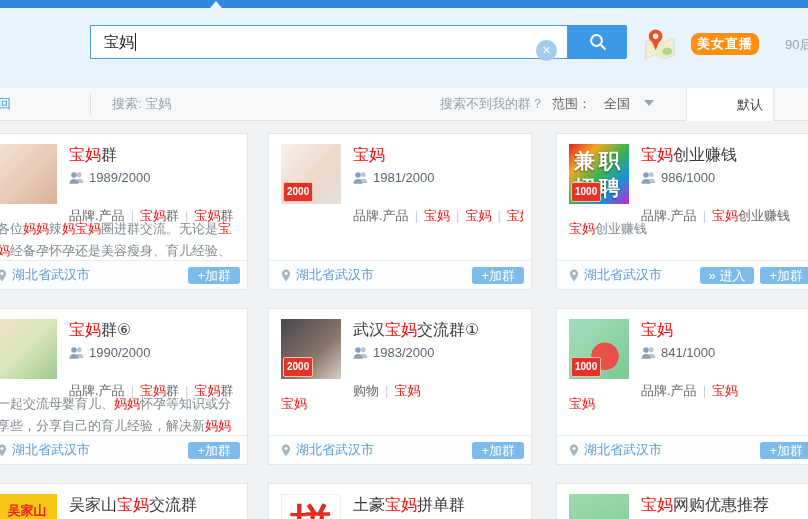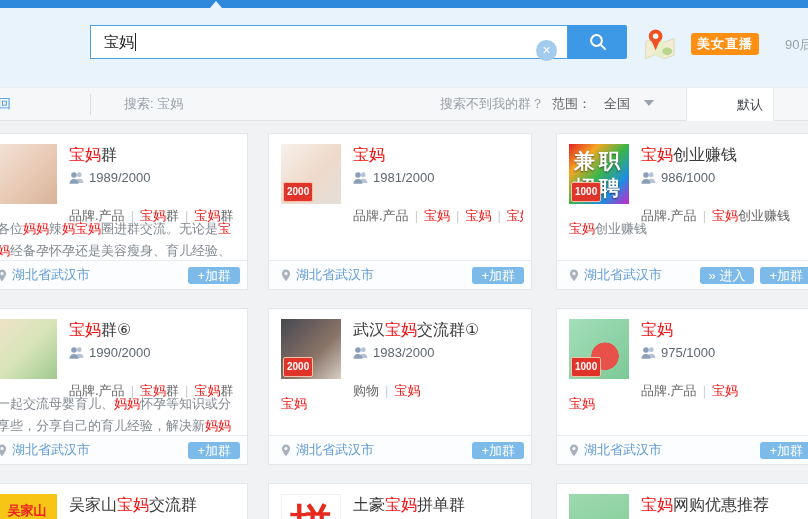--- a/index.html
+++ b/index.html
@@ -20,28 +20,28 @@
     border:1px solid #4d9fe3;display:flex;align-items:center;padding-left:13px;box-sizing:border-box;}
   .search-text{font-size:15px;color:#1d1d1d;}
   .caret{display:inline-block;width:1px;height:18px;background:#222;margin-left:1px;vertical-align:middle;}
   .clear-btn{position:absolute;left:536px;top:32px;width:21px;height:21px;border-radius:50%;
     background:#a3cbee;color:#fff;font-size:14px;line-height:20px;text-align:center;cursor:pointer;}
   .search-btn{position:absolute;left:568px;top:17px;width:59px;height:34px;background:#3d99e6;
     border-radius:0 2px 2px 0;display:flex;align-items:center;justify-content:center;cursor:pointer;}
   .right-cluster{position:absolute;left:641px;top:16px;height:40px;display:flex;align-items:center;
     gap:13px;white-space:nowrap;}
   .live-badge{background:#ff8f13;color:#fff;font-size:13px;font-weight:bold;
-    padding:2px 6px;border-radius:3px;letter-spacing:1px;}
+    padding:2px 6px;border-radius:8px;letter-spacing:1px;}
   .hot-link{color:#98a2ac;font-size:13px;cursor:pointer;}
   
   .filterbar{position:absolute;top:87px;left:0;width:808px;height:34px;background:#f6f7f8;
     border-top:1px solid #e9eef3;border-bottom:1px solid #e2e2e2;font-size:13px;box-sizing:border-box;}
   .back-link{position:absolute;left:-15px;top:0;line-height:32px;color:#3f96e0;cursor:pointer;}
   .fb-divider{position:absolute;left:90px;top:6px;width:1px;height:21px;background:#dcdcdc;}
-  .search-term{position:absolute;left:124px;top:0;line-height:32px;color:#98a0a8;text-align:right;}
+  .search-term{position:absolute;left:112px;top:0;line-height:32px;color:#98a0a8;text-align:right;}
   .not-found{position:absolute;left:440px;top:0;line-height:32px;color:#9aa0a6;cursor:pointer;}
   .range-label{position:absolute;left:552px;top:0;line-height:32px;color:#666;}
   .range-select{position:absolute;left:604px;top:0;line-height:32px;color:#555;cursor:pointer;}
   .chev{display:inline-block;width:0;height:0;margin-left:14px;vertical-align:2px;
     border-left:5px solid transparent;border-right:5px solid transparent;border-top:6px solid #9aa3ab;}
   .tab-group{position:absolute;left:686px;top:0;height:33px;display:flex;}
   .tab{width:46px;text-align:center;line-height:33px;color:#6b7075;cursor:pointer;
     border-left:1px solid #e8e8e8;padding-left:40px;}
   .tab:last-child{border-right:1px solid #e8e8e8;}
   .tab.active{background:#fff;color:#40444a;}
@@ -300,21 +300,21 @@
     </div>
     <div class="info">
       <div class="title"><span class="r">宝妈</span></div>
       <div class="members">
         <svg width="15" height="13" viewBox="0 0 16 14">
           <circle cx="11" cy="4" r="2.6" fill="#b7c3d4"></circle>
           <path d="M6.5 13 c0-3 2-4.6 4.5-4.6 s4.5 1.6 4.5 4.6 z" fill="#b7c3d4"></path>
           <circle cx="5.3" cy="4.3" r="3" fill="#8ba0b8"></circle>
           <path d="M0.4 13.6 c0-3.4 2.2-5.1 4.9-5.1 s4.9 1.7 4.9 5.1 z" fill="#8ba0b8"></path>
         </svg>
-        <span class="mtext">975/1000</span>
+        <span class="mtext">841/1000</span>
       </div>
       <div class="tags"><span>品牌.产品</span><i class="sep">|</i><span class="r">宝妈</span></div>
     </div>
     <div class="desc"><span class="r">宝妈</span></div>
     <div class="foot">
       <div class="loc">
         <svg width="10" height="13" viewBox="0 0 10 14">
           <path d="M5 .5 C2.5 .5 .6 2.4 .6 4.9 c0 3.2 4.4 8.4 4.4 8.4 s4.4-5.2 4.4-8.4 C9.4 2.4 7.5 .5 5 .5z" fill="#a8b2bc"></path>
           <circle cx="5" cy="4.8" r="1.7" fill="#fff"></circle>
         </svg>

